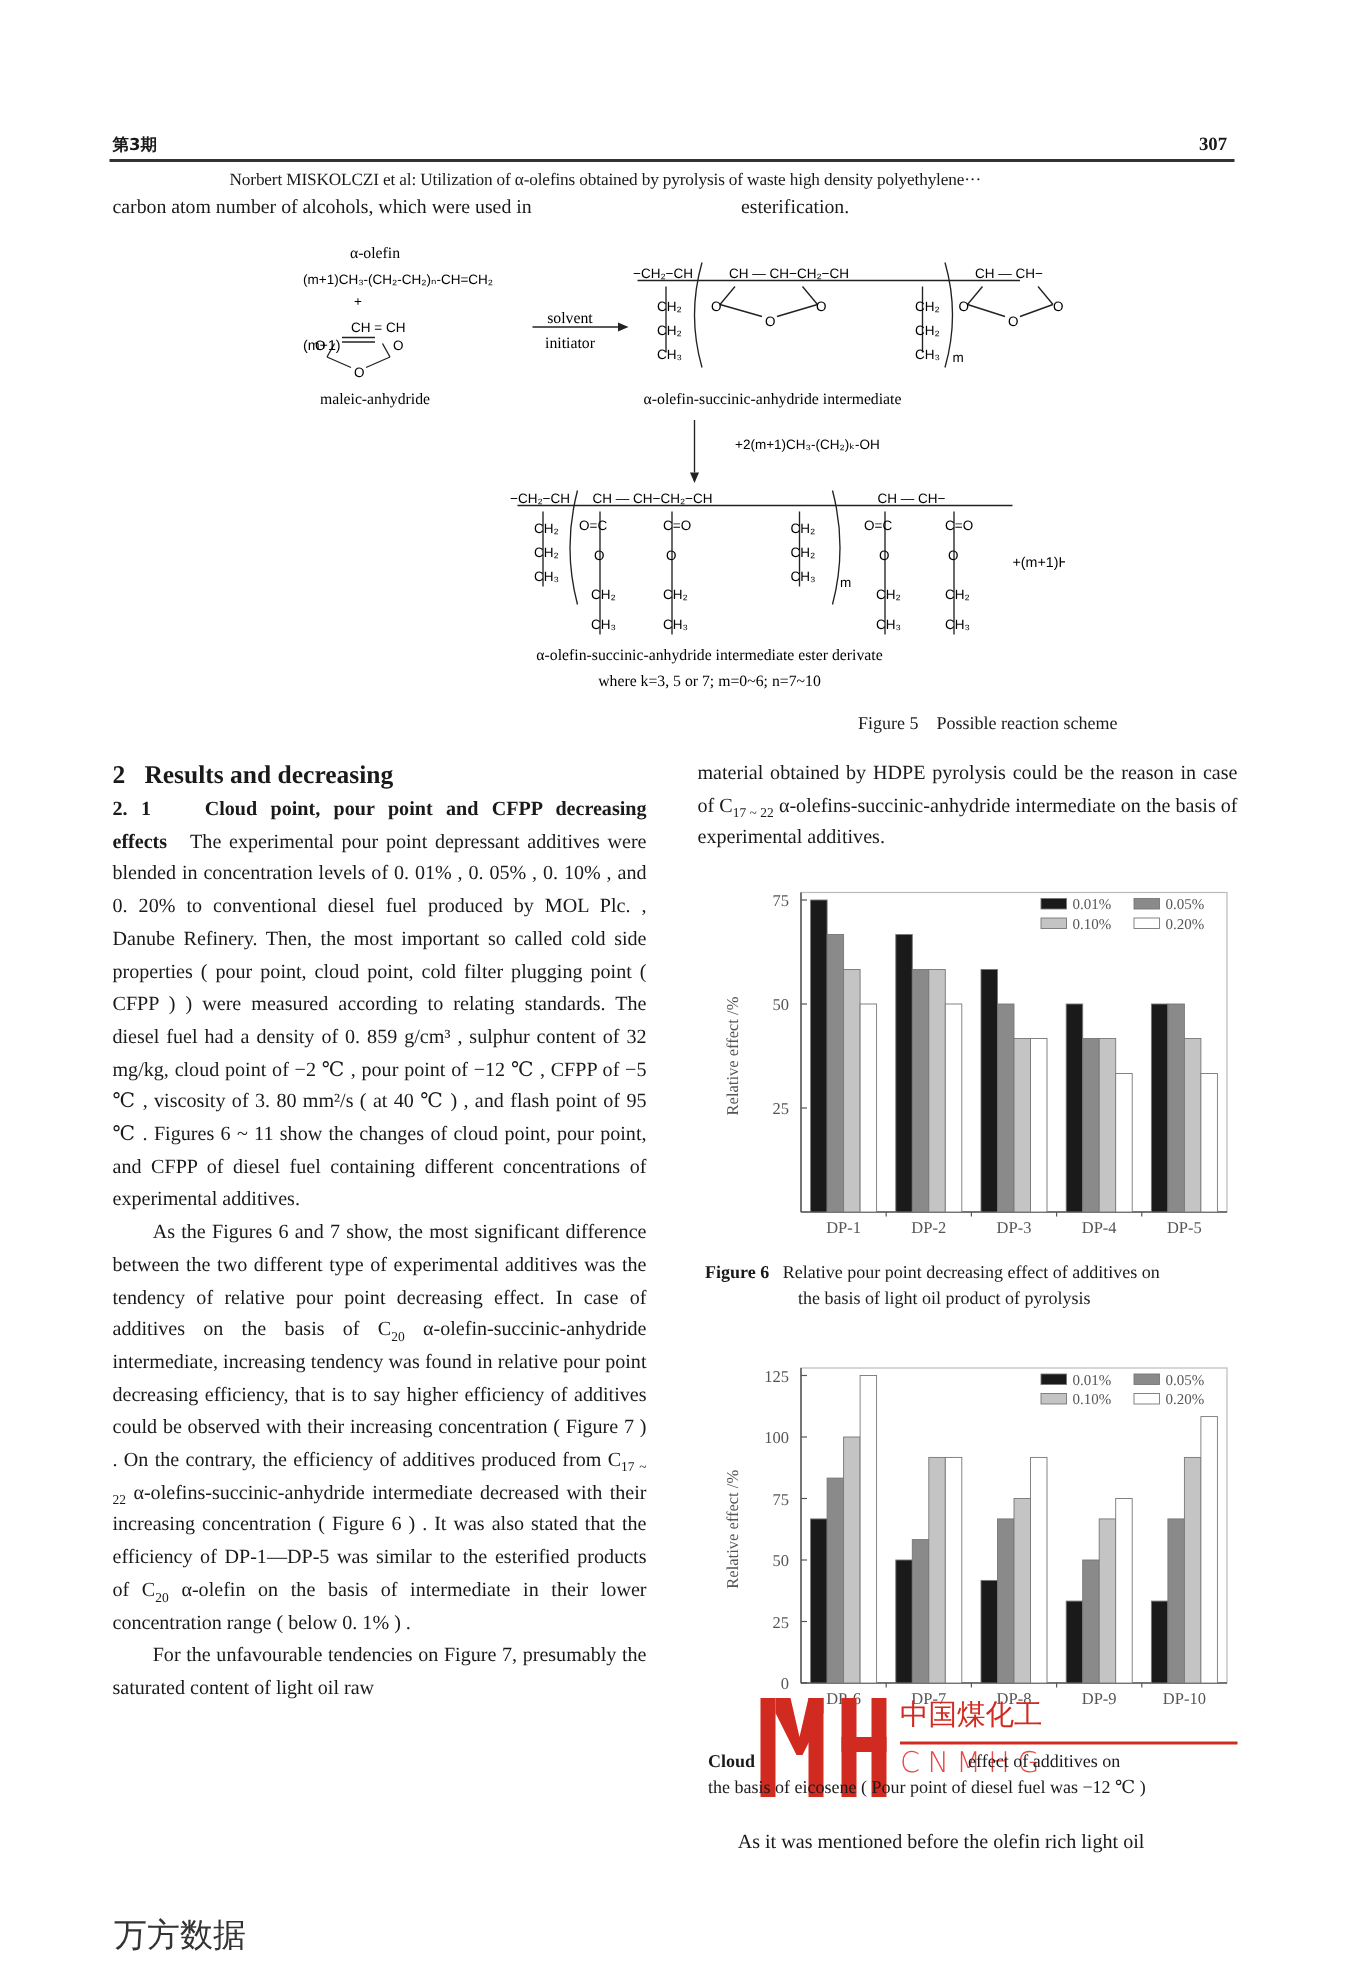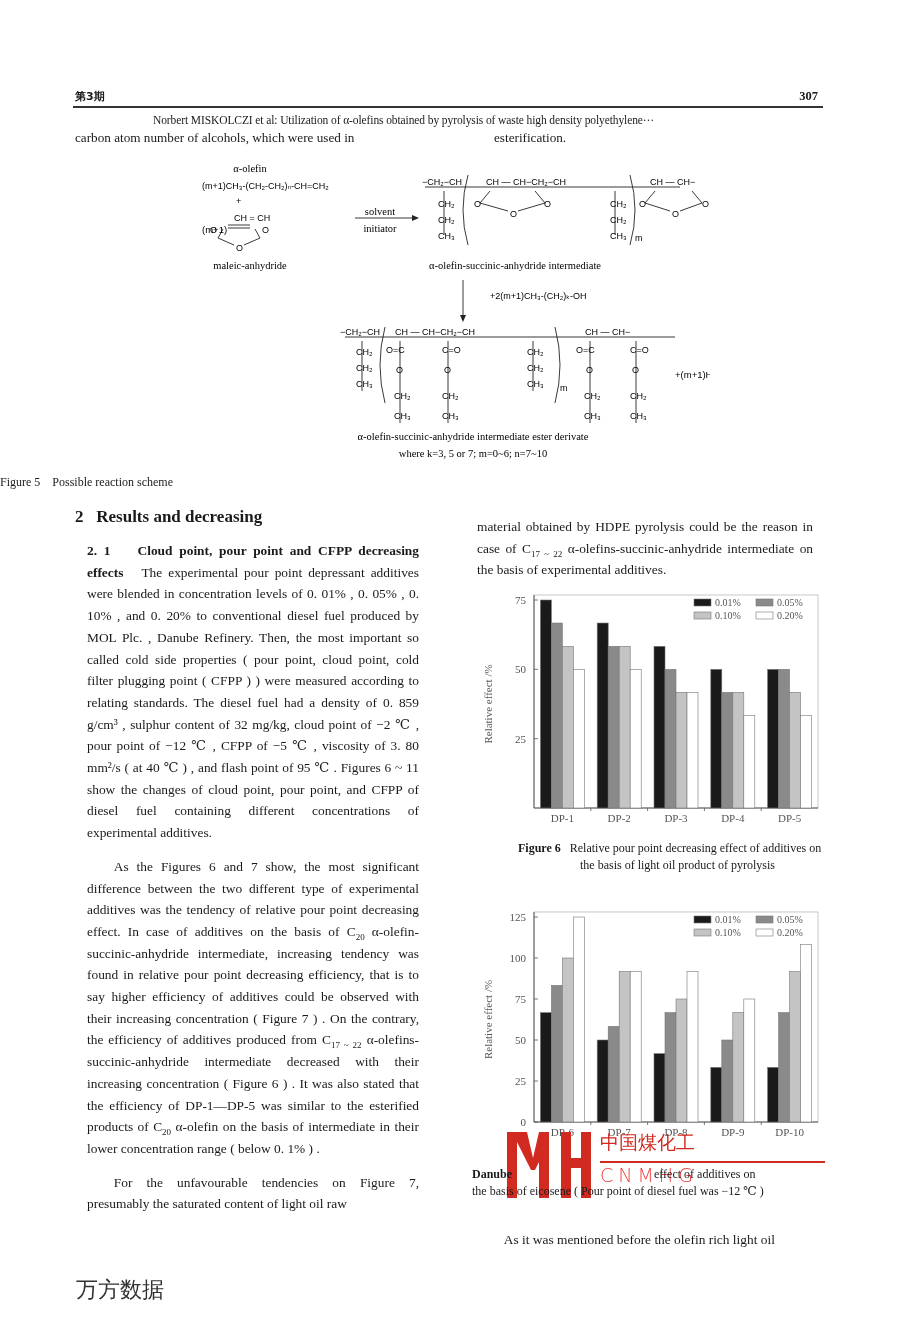--- a/index.html
+++ b/index.html
@@ -6,21 +6,21 @@
   body{width:904px;height:1320px;position:relative;overflow:hidden;font-family:"Liberation Serif","DejaVu Serif",serif;color:#1a1a1a;}
   .abs{position:absolute;}
   .hdr{top:89px;left:75px;width:745px;height:18px;font-size:12px;}
   .hdr .issue{position:absolute;left:0;top:0;font-weight:bold;font-family:"DejaVu Sans",sans-serif;font-size:11px;}
   .hdr .run{position:absolute;left:78px;top:1px;font-size:11.5px;letter-spacing:-0.1px;margin-top:24px;}
   .hdr .pg{position:absolute;right:2px;top:0;font-weight:bold;font-size:12.5px;}
   .hdrline{top:106px;left:73px;width:750px;height:1.5px;background:#333;}
   .line1{top:130px;left:75px;font-size:13.2px;}
   .line1b{top:130px;left:462px;font-size:13.2px;margin-left:32px;}
   .col{font-size:13.4px;line-height:21.7px;text-align:justify;}
-  .col p{margin:12px;}
+  .col p{margin:0;}
   .lcol{top:506px;left:75px;width:356px;}
   .rcol{top:504px;left:465px;width:360px;}
   .h2{font-weight:bold;font-size:17px;line-height:22px;}
   .h3{font-weight:bold;}
   .indent{text-indent:2em;}
   sub,sup{font-size:9px;line-height:0;}
   .cap{font-size:12px;line-height:17px;}
   .scheme{font-family:"Liberation Sans","DejaVu Sans",sans-serif;font-size:9px;color:#222;}
   .schemelbl{font-family:"Liberation Serif",serif;font-size:10.5px;}
   .footer{top:1275px;left:76px;font-family:Liberation Serif, serif;font-size:22px;color:#333;}
@@ -133,21 +133,21 @@
     <text x="440" y="244">CH₂</text>
   <text x="204" y="264">CH₃</text>
     <text x="252" y="264">CH₃</text>
     <text x="394" y="264">CH₃</text>
     <text x="440" y="264">CH₃</text>
   <text x="370" y="236">m</text>
   <text x="485" y="223" style="font-size:9.5px">+(m+1)H₂O</text>
   <text class="schemelbl" x="283" y="285" text-anchor="middle">α-olefin-succinic-anhydride intermediate ester derivate</text>
   <text class="schemelbl" x="283" y="302" text-anchor="middle">where k=3, 5 or 7; m=0~6; n=7~10</text>
 </svg>
-<div class="abs cap" style="top:474px;left:0;width:745px;text-align:left;">
+<div class="abs cap" style="top:474px;left:0;width:745px;text-align:right;">
   <span>Figure 5</span>&nbsp;&nbsp;&nbsp;
   <span>Possible reaction scheme</span>
 </div>
 
 <div class="abs col lcol">
   <div class="h2"><span>2</span>&nbsp;&nbsp;&nbsp;<span>Results and decreasing</span></div>
   <p><span class="h3"><span>2. 1</span>&nbsp;&nbsp;&nbsp;&nbsp;<span>Cloud point, pour point and CFPP decreasing effects</span></span>&nbsp;&nbsp;&nbsp;<span>The experimental pour point depressant additives were blended in concentration levels of 0. 01% , 0. 05% , 0. 10% , and 0. 20% to conventional diesel fuel produced by MOL Plc. , Danube Refinery. Then, the most important so called cold side properties ( pour point, cloud point, cold filter plugging point ( CFPP ) ) were measured according to relating standards. The diesel fuel had a density of 0. 859 g/cm³ , sulphur content of 32 mg/kg, cloud point of −2 ℃ , pour point of −12 ℃ , CFPP of −5 ℃ , viscosity of 3. 80 mm²/s ( at 40 ℃ ) , and flash point of 95 ℃ . Figures 6 ~ 11 show the changes of cloud point, pour point, and CFPP of diesel fuel containing different concentrations of experimental additives.</span></p>
   <p class="indent"><span>As the Figures 6 and 7 show, the most significant difference between the two different type of experimental additives was the tendency of relative pour point decreasing effect. In case of additives on the basis of C</span><sub>20</sub><span> α-olefin-succinic-anhydride intermediate, increasing tendency was found in relative pour point decreasing efficiency, that is to say higher efficiency of additives could be observed with their increasing concentration ( Figure 7 ) . On the contrary, the efficiency of additives produced from C</span><sub>17 ~ 22</sub><span> α-olefins-succinic-anhydride intermediate decreased with their increasing concentration ( Figure 6 ) . It was also stated that the efficiency of DP-1—DP-5 was similar to the esterified products of C</span><sub>20</sub><span> α-olefin on the basis of intermediate in their lower concentration range ( below 0. 1% ) .</span></p>
   <p class="indent">For the unfavourable tendencies on Figure 7, presumably the saturated content of light oil raw</p>
 </div>
@@ -198,21 +198,21 @@
     <text x="319.59999999999997" y="232" text-anchor="middle" font-size="11" fill="#555">DP-5</text>
     <rect x="224" y="9" width="17" height="7" fill="#1a1a1a" stroke="#777" stroke-width="0.6"></rect>
     <text x="245" y="16" font-size="10" fill="#555">0.01%</text>
     <rect x="286" y="9" width="17" height="7" fill="#8a8a8a" stroke="#777" stroke-width="0.6"></rect>
     <text x="307" y="16" font-size="10" fill="#555">0.05%</text>
     <rect x="224" y="22" width="17" height="7" fill="#c4c4c4" stroke="#777" stroke-width="0.6"></rect>
     <text x="245" y="29" font-size="10" fill="#555">0.10%</text>
     <rect x="286" y="22" width="17" height="7" fill="#ffffff" stroke="#777" stroke-width="0.6"></rect>
     <text x="307" y="29" font-size="10" fill="#555">0.20%</text>
   </svg>
-<div class="abs cap" style="top:840px;left:470px;width:360px;margin-left:48px;">
+<div class="abs cap" style="top:840px;left:470px;width:360px;">
   <div><b>Figure 6</b>&nbsp;&nbsp;&nbsp;<span>Relative pour point decreasing effect of additives on</span></div>
   <div style="padding-left:62px;">the basis of light oil product of pyrolysis</div>
 </div>
 
 <svg class="abs chart" id="chart1" style="left:470px;top:900px;" width="360" height="240">
     <rect x="64" y="12" width="284" height="210" fill="none" stroke="#bbb" stroke-width="0.8"></rect>
     <line x1="64" y1="12" x2="64" y2="222" stroke="#555" stroke-width="1"></line>
     <line x1="64" y1="222" x2="348" y2="222" stroke="#555" stroke-width="1"></line>
     <line x1="64" y1="222" x2="68" y2="222" stroke="#555" stroke-width="0.8"></line>
     <text x="56" y="226" text-anchor="end" font-size="11" fill="#555">0</text>
@@ -276,21 +276,21 @@
       <rect x="56" y="28" width="30" height="10"></rect>
       <rect x="76" y="2" width="10" height="66"></rect>
     </g>
   </svg>
   <div class="abs wm-cn" style="left:95px;top:0;">中国煤化工</div>
   <div class="abs" style="left:95px;top:31px;width:225px;height:1.5px;background:#d12a20;"></div>
   <div class="abs wm-en" style="left:95px;top:34px;">CNMHG</div>
 </div>
 
 <div class="abs cap" style="top:1166px;left:472px;width:360px;">
-  <div><b>Danube</b><span style="display:inline-block;width:142px;"></span><span>effect of additives on</span></div>
+  <div><b>Cloud</b><span style="display:inline-block;width:142px;"></span><span>effect of additives on</span></div>
   <div>the basis of eicosene ( Pour point of diesel fuel was −12 ℃ )</div>
 </div>
 
 <div class="abs col" style="top:1217px;left:465px;width:362px;">
   <p class="indent">As it was mentioned before the olefin rich light oil</p>
 </div>
 
 <div class="abs footer">万方数据</div>
 
 </body></html>

